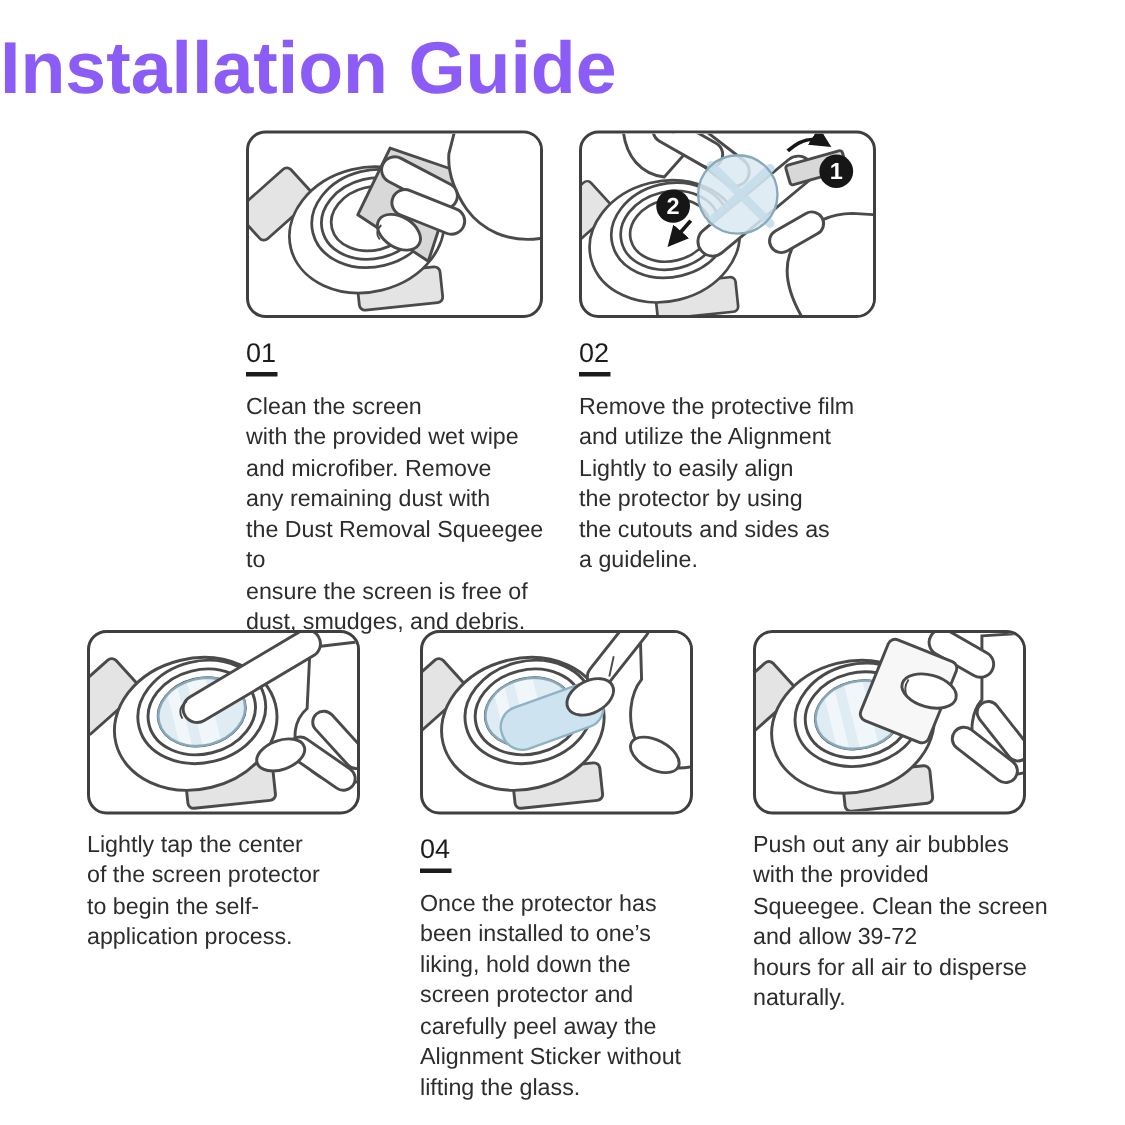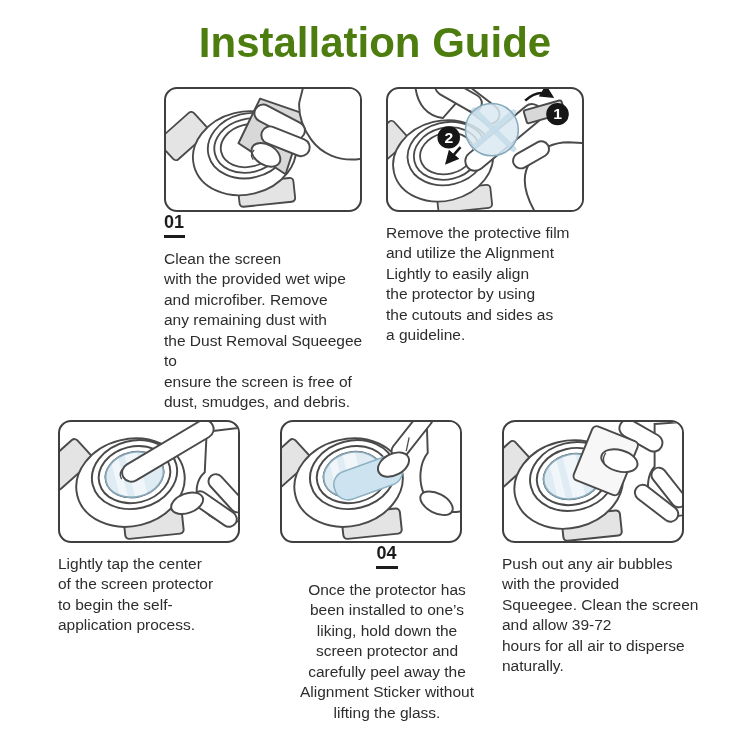--- a/index.html
+++ b/index.html
@@ -2,42 +2,42 @@
 <html><head>
 <meta charset="utf-8">
 <style>
   html,body { margin:0; padding:0; background:#ffffff; }
   body {
     width:750px; height:750px; position:relative; overflow:hidden;
     font-family:"Liberation Sans", sans-serif;
   }
   .title {
     position:absolute; top:20px; left:0; width:750px; margin:0;
-    text-align:center; font-size:42px; font-weight:bold; color:#4d7c0f;
+    font-size:49px; font-weight:bold; color:#8b5cf6;
     line-height:1.1;
   }
   .step { position:absolute; }
   .illus {
     box-sizing:border-box; background:#fff;
     border:2.5px solid #3f3f3f; border-radius:13px; overflow:hidden;
   }
   .row1 .illus { width:198px; height:125px; }
   .row2 .illus { width:182px; height:123px; }
   .illus svg { display:block; width:100%; height:100%; }
-  .num { font-size:18px; font-weight:bold; color:#1c1c1c; }
+  .num { margin-top:13px; font-size:18px; font-weight:normal; color:#1c1c1c; }
   .num span { display:inline-block; border-bottom:3px solid #1c1c1c; padding:0 1px 2px 0; }
   .desc {
     margin-top:11px; width:214px;
     font-size:15.5px; line-height:1.32; color:#2d2d2d;
     white-space:pre-line;
   }
   #s1 { left:164px; top:87px; }
   #s2 { left:386px; top:87px; }
   #s3 { left:58px;  top:420px; }
-  #s4 { left:280px; top:420px;text-align:center; }
+  #s4 { left:280px; top:420px; }
   #s5 { left:502px; top:420px; }
 
   
   .wh     { fill:#ffffff; stroke:#4a4a4a; stroke-width:2; }
   .ln     { fill:none; stroke:#4a4a4a; stroke-width:2; }
   .thin   { stroke-width:1.3; }
   .strap  { fill:#e4e4e4; stroke:#4a4a4a; stroke-width:2; }
   .cloth  { fill:#d8d8d8; stroke:#4a4a4a; stroke-width:2; stroke-linejoin:round; }
   .glass  { fill:#d9e9f2; fill-opacity:.85; stroke:none; }
   .glassline { fill:none; stroke:#86a9bb; stroke-width:1.6; }
@@ -135,20 +135,21 @@
       </g>
       <rect class="cloth" x="-4" y="-7" width="40" height="14" rx="2" transform="translate(144,28) rotate(-16)"></rect>
       <path class="arrow" d="M140,12 C150,3 158,2 166,7" marker-end="url(#ah)"></path>
       <circle class="badge" cx="173" cy="26" r="11.5"></circle>
       <text class="bnum" x="173" y="31.5">1</text>
       <circle class="badge" cx="62" cy="50" r="11.5"></circle>
       <text class="bnum" x="62" y="55.5">2</text>
       <path class="arrow" d="M74,60 L61,75" marker-end="url(#ah)"></path>
     </svg>
   </div>
+  <div class="num"><span>02</span></div>
   <div class="desc">Remove the protective film
 and utilize the Alignment
 Lightly to easily align
 the protector by using
 the cutouts and sides as
 a guideline.</div>
 </div>
 
 <div class="step row2" id="s3">
   <div class="illus">

